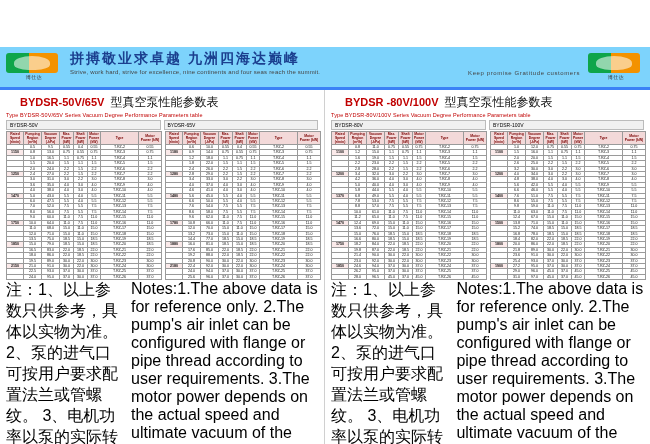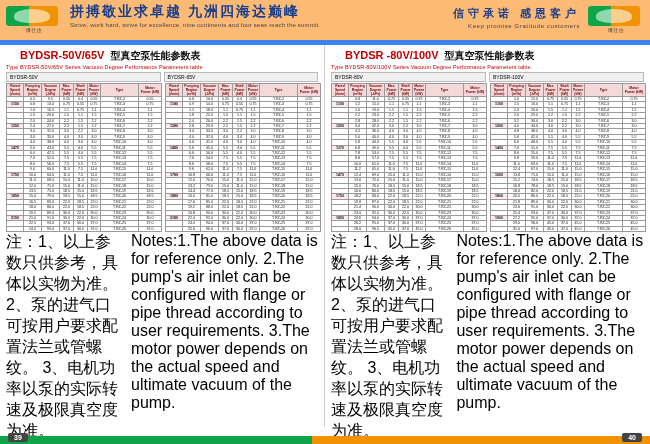--- a/index.html
+++ b/index.html
@@ -1,41 +1,41 @@
 <!DOCTYPE html>
 <html><head>
 <meta charset="utf-8">
 <style>
   html,body{margin:0;padding:0;}
   body{width:650px;height:444px;background:#ffffff;font-family:"Liberation Sans",sans-serif;overflow:hidden;}
   .page{position:relative;width:650px;height:444px;box-sizing:border-box;padding:0;}
 
   
-  .banner{position:relative;height:40px;background:#fdba74;border-bottom:5px solid #3b82f6;}
+  .banner{position:relative;height:40px;background:#7dd3fc;border-bottom:3px solid #3b82f6;margin-top:47px;}
   .banner .logoL{position:absolute;left:6px;top:6px;width:56px;height:28px;}
   .banner .logoR{position:absolute;right:6px;top:6px;width:56px;height:28px;}
   .logo-shape{width:52px;height:20px;border-radius:3px;
     background:linear-gradient(90deg,#0ea54a 0%,#0ea54a 45%,#f39200 45%,#f39200 100%);
     position:relative;overflow:hidden;}
   .logo-shape:after{content:"";position:absolute;left:8px;top:3px;width:36px;height:14px;
     background:#fff;border-radius:50% 50% 40% 40%;opacity:.55;}
   .logo-cap{font-size:5px;color:#333;text-align:center;margin-top:1px;letter-spacing:.5px;}
   .banner .cn-slogan{position:absolute;left:70px;top:3px;font-size:14px;font-weight:bold;color:#1b3f8f;letter-spacing:2px;}
   .banner .en-slogan{position:absolute;left:70px;top:22px;font-size:6px;color:#444;letter-spacing:.2px;}
   .banner .cn-right{position:absolute;right:70px;top:6px;font-size:11px;font-weight:bold;color:#1b3f8f;letter-spacing:4px;}
   .banner .en-right{position:absolute;right:70px;top:23px;font-size:6px;color:#444;letter-spacing:.6px;}
 
   
   .body{display:flex;height:382px;}
   .half{width:50%;box-sizing:border-box;padding:4px 6px 0 6px;position:relative;}
   .half.left{border-right:1px solid #d0d0d0;}
 
   .titleRow{display:flex;align-items:baseline;gap:6px;padding-left:14px;}
   .title-main{font-size:11px;font-weight:bold;color:#c00000;}
-  .title-cn{font-size:10px;font-weight:bold;color:#111;}
+  .title-cn{font-size:12px;font-weight:normal;color:#111;}
   .title-sub{font-size:5.5px;color:#c00000;margin-top:1px;margin-bottom:2px;letter-spacing:.1px;}
 
   .tabRow{display:flex;gap:0px;margin-bottom:1px;}
   .tabLbl{font-size:5px;color:#000;border:1px solid #bbb;background:#f0f0f0;padding:0 3px;line-height:8px;}
 
   .tables{display:flex;gap:3px;}
   table{border-collapse:collapse;table-layout:fixed;}
   table td,table th{border:1px solid #9a9a9a;font-size:3.6px;line-height:4.4px;text-align:center;
     padding:0;color:#111;font-family:"Liberation Sans",sans-serif;}
   thead td{background:#f3d9d9;font-size:3.4px;color:#7a0000;font-weight:bold;line-height:4px;}
@@ -65,21 +65,20 @@
 
 <div class="page">
 
   <div class="banner">
     <div class="logoL">
       <div class="logo-shape"></div>
       <div class="logo-cap">博仕达</div>
     </div>
     <div class="cn-slogan">拼搏敬业求卓越  九洲四海达巅峰</div>
     <div class="en-slogan">Strive, work hard, strive for excellence, nine continents and four seas reach the summit.</div>
-    <div class="cn-right">信守承诺    感恩客户</div>
     <div class="en-right">Keep   promise      Gratitude customers</div>
     <div class="logoR">
       <div class="logo-shape"></div>
       <div class="logo-cap">博仕达</div>
     </div>
   </div>
 
   <div class="body">
 
     <div class="half left">

